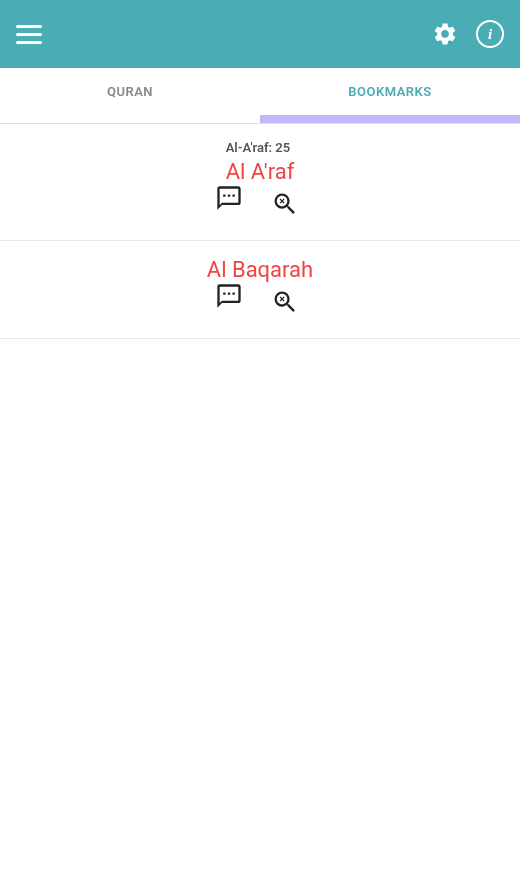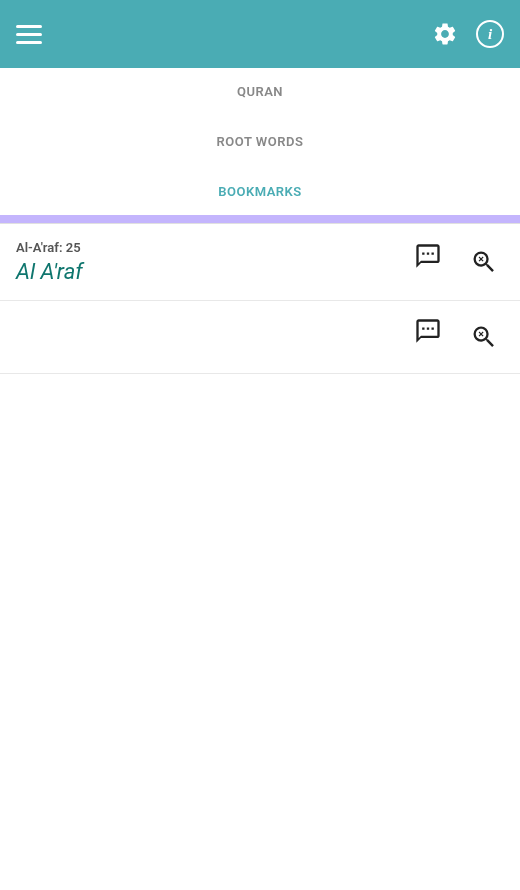--- a/index.html
+++ b/index.html
@@ -70,21 +70,20 @@
       font-weight: bold;
       font-style: italic;
       font-family: serif;
     }
 
     
     .tabs {
       display: flex;
       background: #ffffff;
       border-bottom: 1px solid #e0e0e0;
-      flex-direction: column;
     }
 
     .tab {
       flex: 1;
       text-align: center;
       padding: 16px 0;
       font-size: 13px;
       font-weight: 600;
       color: #888888;
       letter-spacing: 0.5px;
@@ -99,38 +98,38 @@
     }
 
     
     .list-item {
       padding: 16px 16px;
       border-bottom: 1px solid #e8e8e8;
       display: flex;
       align-items: center;
       justify-content: space-between;
       background: white;
+      flex-direction: column;
     }
 
     .list-item-text {
       flex: 1;
     }
 
     .item-subtitle {
       font-size: 13px;
       font-weight: 600;
       color: #555555;
       margin-bottom: 4px;
     }
 
     .item-title {
       font-size: 22px;
-      color: #0f766e;
+      color: #ef4444;
       font-weight: 400;
-      font-style: italic;
     }
 
     .item-actions {
       display: flex;
       align-items: center;
       gap: 10px;
     }
 
     .action-btn {
       width: 40px;
@@ -187,23 +186,20 @@
     <div class="info-icon">
       <span>i</span>
     </div>
   </div>
 </div>
 
 <div class="tabs">
   <div class="tab">
     <span>QURAN</span>
   </div>
-  <div class="tab">
-    <span>ROOT WORDS</span>
-  </div>
   <div class="tab active">
     <span>BOOKMARKS</span>
   </div>
 </div>
 
 <div class="content-area">
 
   <div class="list-item">
     <div class="list-item-text">
       <div class="item-subtitle">Al-A'raf: 25</div>
@@ -220,20 +216,21 @@
         <svg xmlns="http://www.w3.org/2000/svg" viewBox="0 0 24 24">
           <path d="M15.5 14h-.79l-.28-.27A6.471 6.471 0 0 0 16 9.5 6.5 6.5 0 1 0 9.5 16c1.61 0 3.09-.59 4.23-1.57l.27.28v.79l5 4.99L20.49 19l-4.99-5zm-6 0C7.01 14 5 11.99 5 9.5S7.01 5 9.5 5 14 7.01 14 9.5 11.99 14 9.5 14z"></path>
           <path d="M12 10h-2v2H9v-2H7V9h2V7h1v2h2v1z" transform="rotate(45 9.5 9.5)"></path>
         </svg>
       </div>
     </div>
   </div>
 
   <div class="list-item">
     <div class="list-item-text">
+      <div class="item-title">Al Baqarah</div>
     </div>
     <div class="item-actions">
       <div class="action-btn chat-icon">
         <svg xmlns="http://www.w3.org/2000/svg" viewBox="0 0 24 24">
           <path d="M20 2H4c-1.1 0-2 .9-2 2v18l4-4h14c1.1 0 2-.9 2-2V4c0-1.1-.9-2-2-2zm0 14H6l-2 2V4h16v12z"></path>
           <path d="M7 9h2v2H7zm4 0h2v2h-2zm4 0h2v2h-2z"></path>
         </svg>
       </div>
       <div class="action-btn search-refresh-icon">
         <svg xmlns="http://www.w3.org/2000/svg" viewBox="0 0 24 24">

